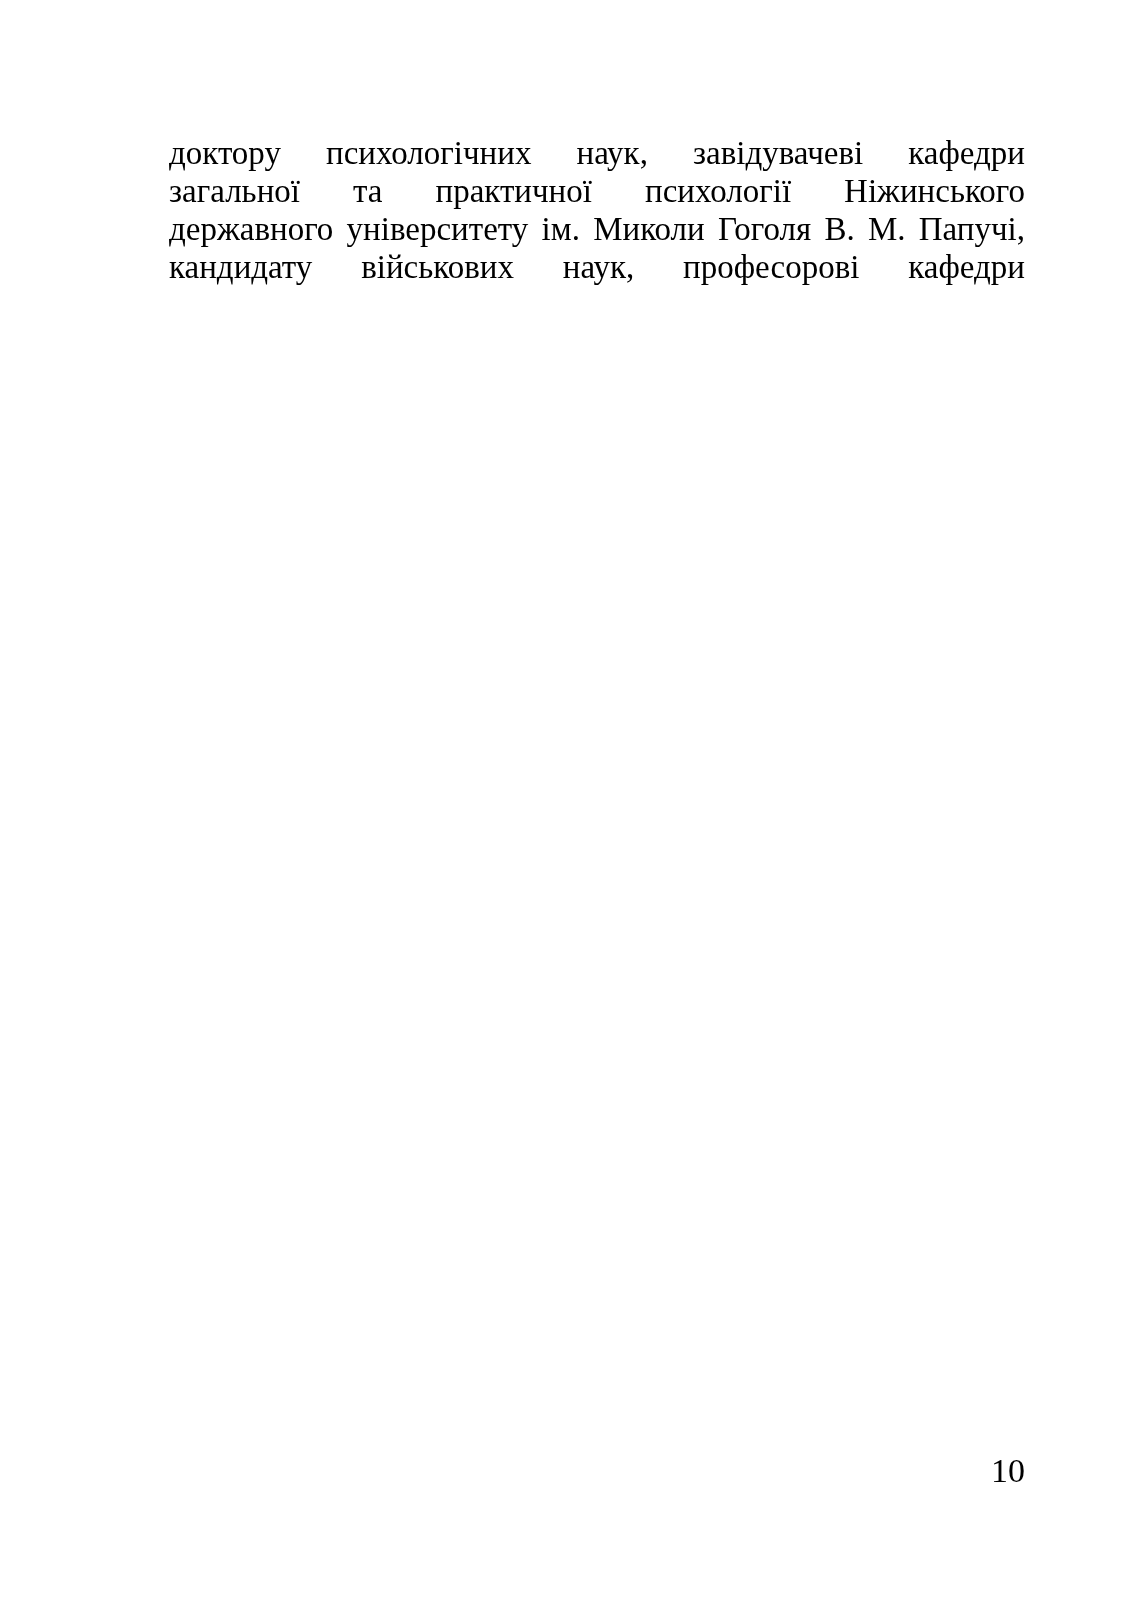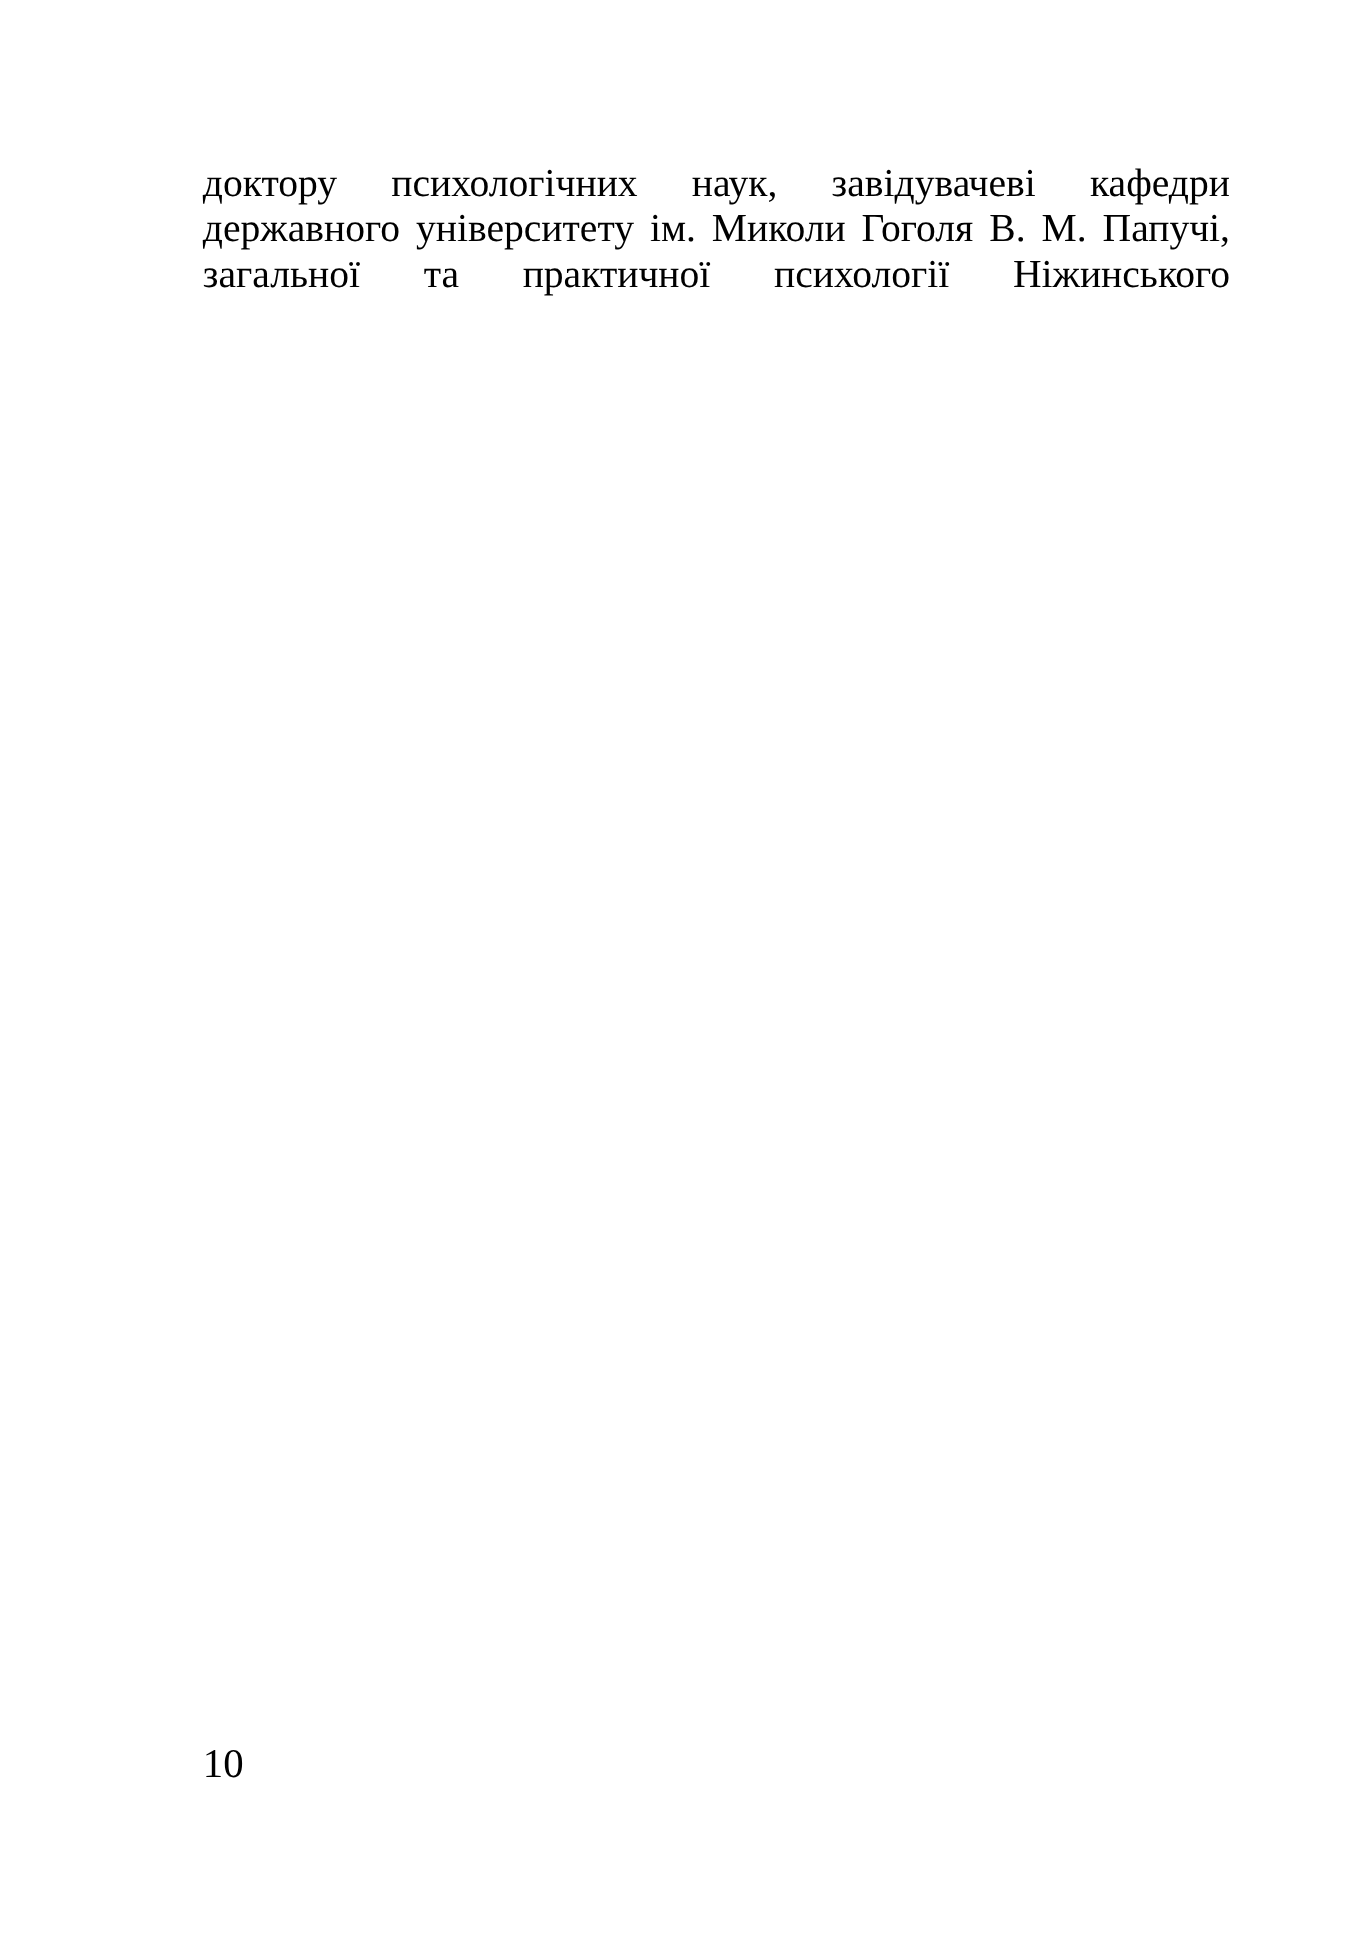--- a/index.html
+++ b/index.html
@@ -33,29 +33,30 @@
   }
   .line.last {
     text-align: justify;
     text-align-last: left;
   }
   .page-number {
     position: absolute;
     left: 142px;
     top: 1452px;
     width: 856px;
-    text-align: left;
+    text-align: right;
     font-size: 34px;
     line-height: 38px;
     color: #000000;
   }
 </style>
 </head>
 <body>
 
 <div class="page">
   <div class="paragraph">
     <div class="line">доктору психологічних  наук, завідувачеві кафедри</div>
+    <div class="line">загальної та практичної психології Ніжинського</div>
     <div class="line">державного університету ім. Миколи Гоголя В. М. Папучі,</div>
-    <div class="line">загальної та практичної психології Ніжинського</div>
+    <div class="line">кандидату військових наук, професорові кафедри</div>
   </div>
   <div class="page-number">10</div>
 </div>
 
 </body></html>

